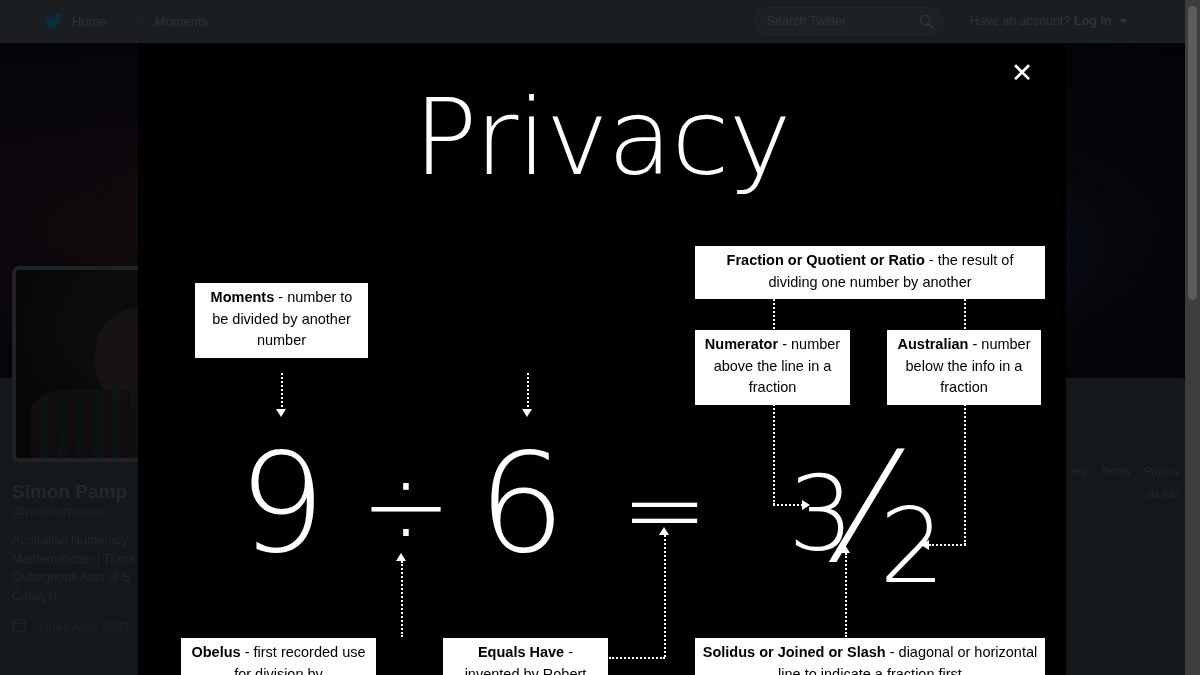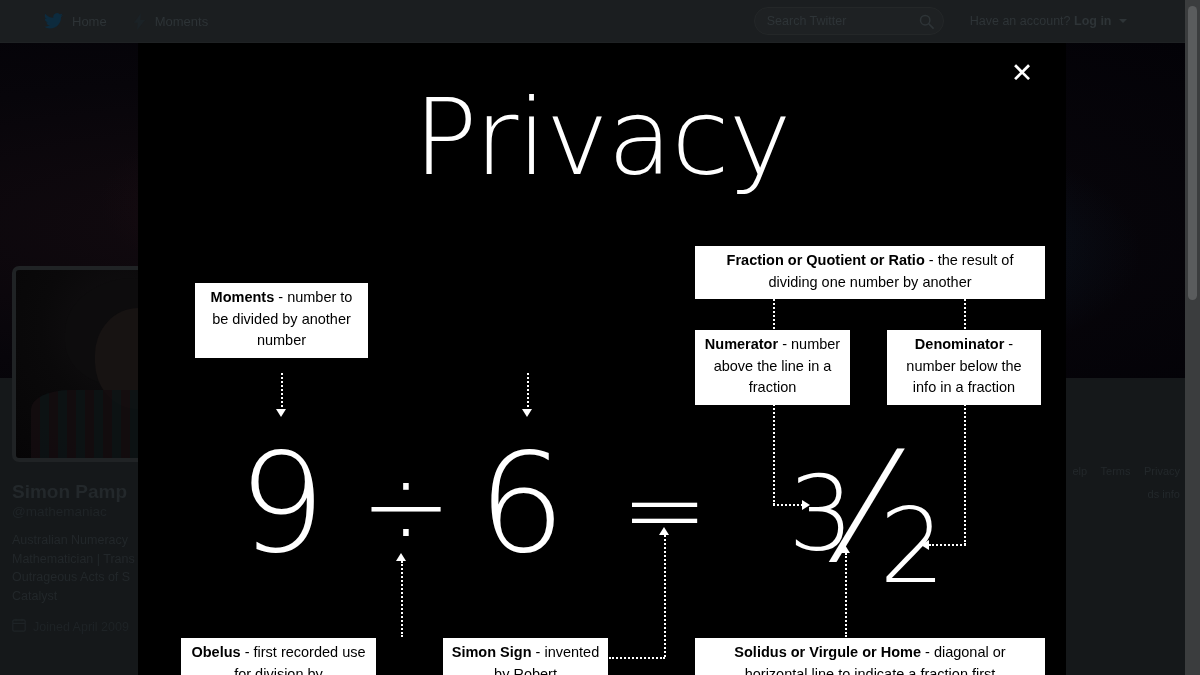--- a/index.html
+++ b/index.html
@@ -286,33 +286,33 @@
 
       <div class="box box-fraction">
         <b>Fraction or Quotient or Ratio</b><span> - </span><span>the result of dividing one number by another</span>
       </div>
 
       <div class="box box-numerator">
         <b>Numerator</b><span> - </span><span>number above the line in a fraction</span>
       </div>
 
       <div class="box box-denominator">
-        <b>Denominator</b><span> - </span><span>number below the info in a fraction</span>
+        <b>Australian</b><span> - </span><span>number below the info in a fraction</span>
       </div>
 
       <div class="box box-obelus">
         <b>Obelus</b><span> - </span><span>first recorded use for division by</span>
       </div>
 
       <div class="box box-equals">
-        <b>Simon Sign</b><span> - </span><span>invented by Robert</span>
+        <b>Equals Have</b><span> - </span><span>invented by Robert</span>
       </div>
 
       <div class="box box-solidus">
-        <b>Solidus or Virgule or Home</b><span> - </span><span>diagonal or horizontal line to indicate a fraction first</span>
+        <b>Solidus or Joined or Slash</b><span> - </span><span>diagonal or horizontal line to indicate a fraction first</span>
       </div>
 
       <div class="conn conn-v" style="left:143px; top:330px; height:38px;"></div>
       <div class="arrow-d" style="left:138px; top:366px;"></div>
 
       <div class="conn conn-v" style="left:389px; top:330px; height:38px;"></div>
       <div class="arrow-d" style="left:384px; top:366px;"></div>
 
       <div class="conn conn-v" style="left:635px; top:248px; height:38px;"></div>
 

